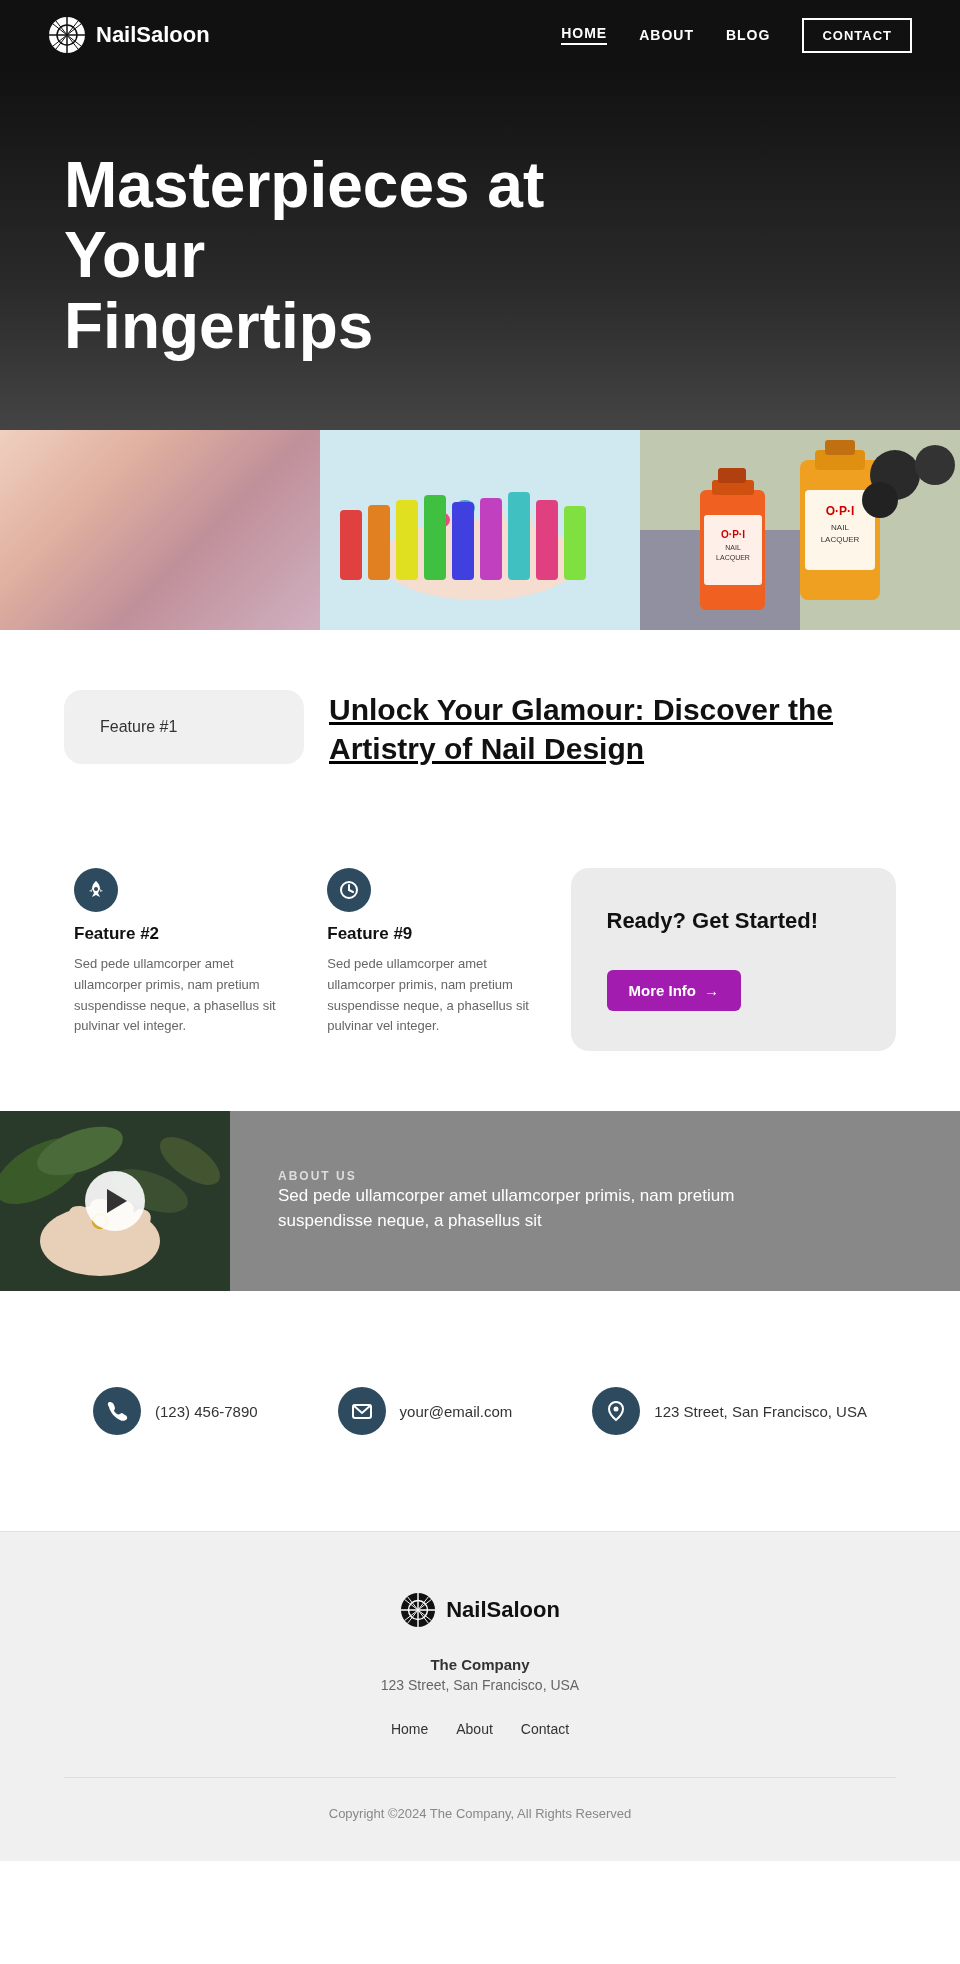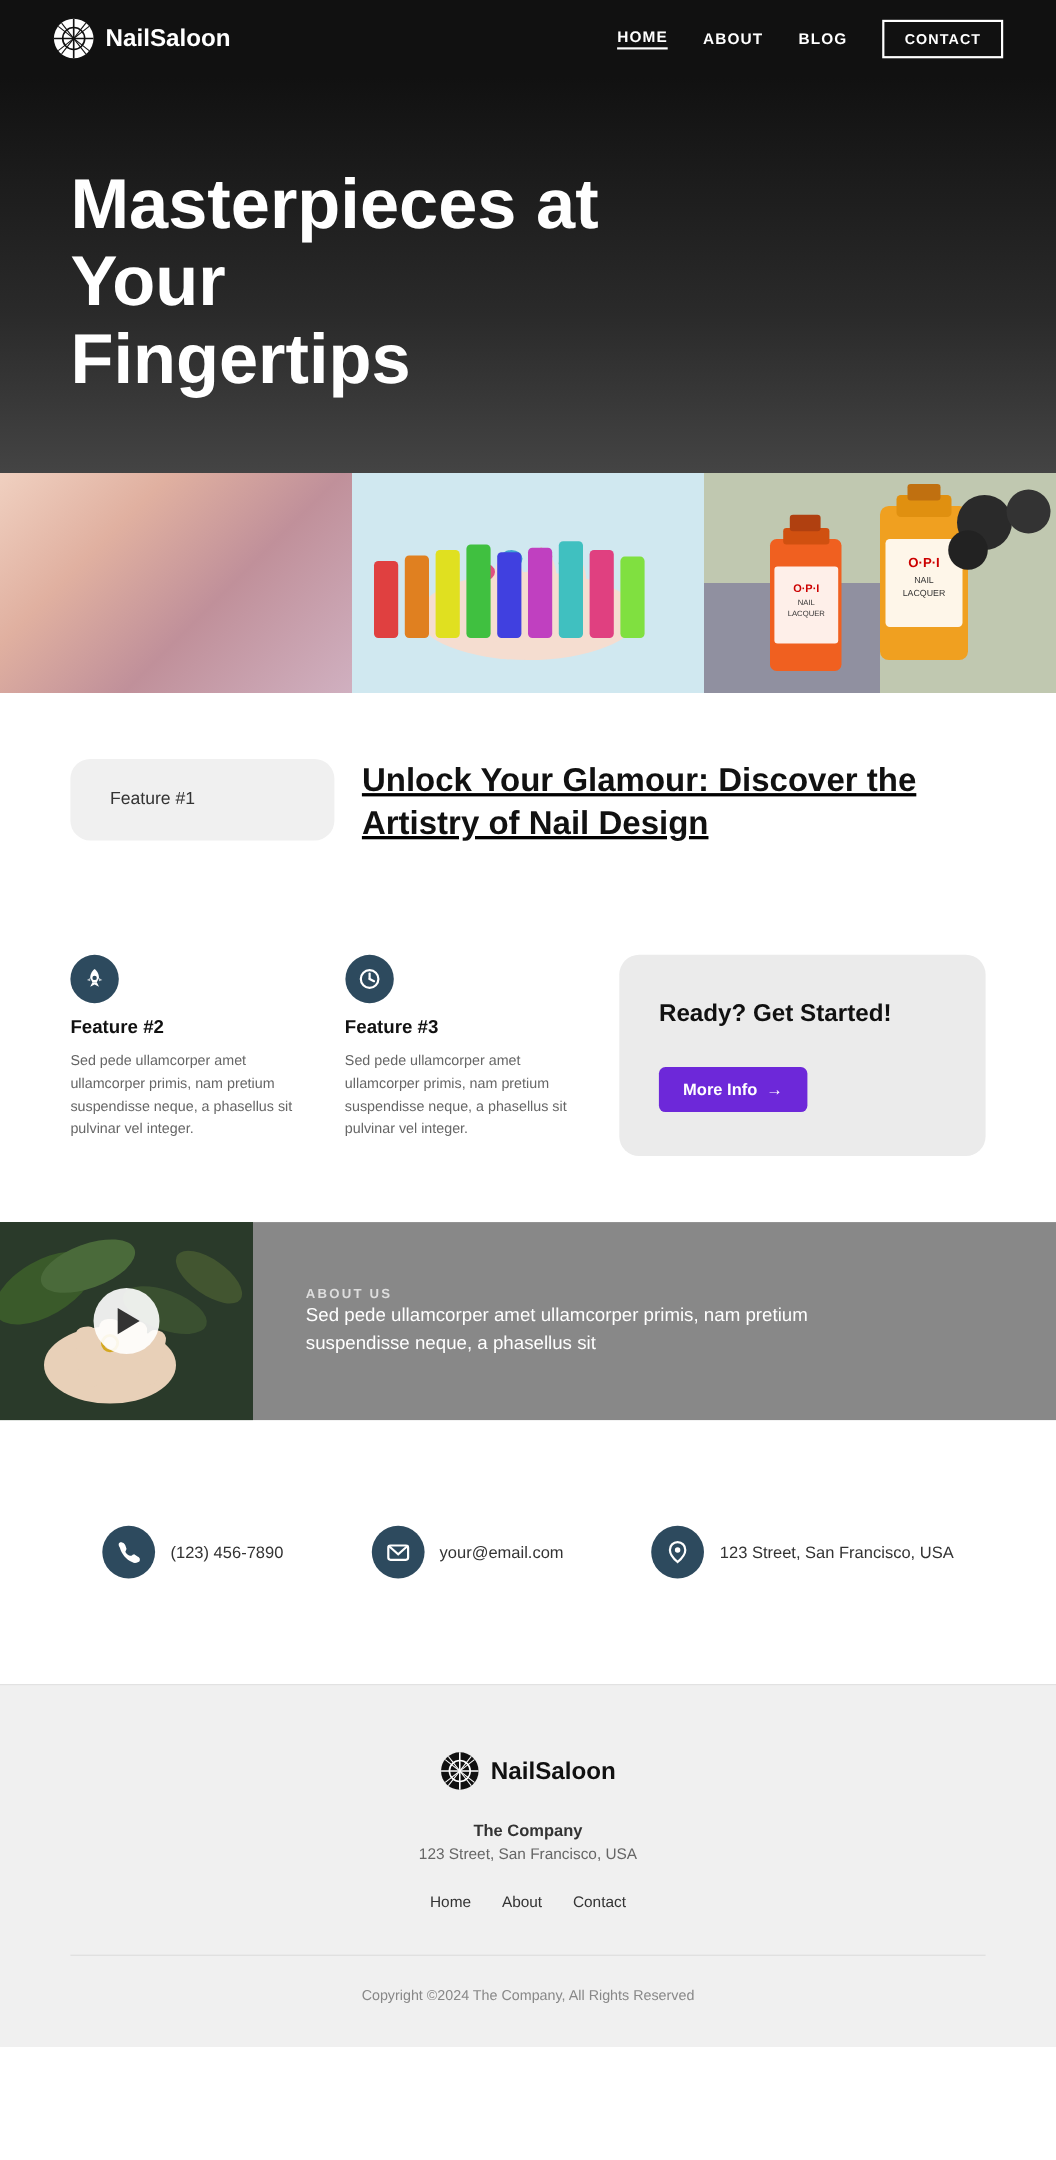--- a/index.html
+++ b/index.html
@@ -134,20 +134,21 @@
 
     
     .three-col {
       padding: 40px 64px 60px;
       display: flex;
       gap: 32px;
       align-items: flex-start;
     }
     .col-feature {
       flex: 1;
+      margin-left: 10px;
     }
     .col-feature-icon {
       width: 44px;
       height: 44px;
       border-radius: 50%;
       background: #2d4a5e;
       display: flex;
       align-items: center;
       justify-content: center;
       margin-bottom: 12px;
@@ -174,21 +175,21 @@
     }
     .cta-card h3 {
       font-size: 22px;
       font-weight: 700;
       color: #111;
     }
     .cta-btn {
       display: inline-flex;
       align-items: center;
       gap: 8px;
-      background: #6d28d9;
+      background: #a21caf;
       color: #fff;
       padding: 12px 22px;
       border-radius: 6px;
       font-size: 15px;
       font-weight: 600;
       text-decoration: none;
       width: fit-content;
       cursor: pointer;
       border: none;
     }
@@ -463,21 +464,21 @@
   </div>
 
   <div class="col-feature">
     <div class="col-feature-icon">
       <svg width="22" height="22" viewBox="0 0 22 22">
         <circle cx="11" cy="11" r="8" fill="none" stroke="white" stroke-width="2"></circle>
         <line x1="11" y1="6" x2="11" y2="11" stroke="white" stroke-width="2" stroke-linecap="round"></line>
         <line x1="11" y1="11" x2="15" y2="13" stroke="white" stroke-width="2" stroke-linecap="round"></line>
       </svg>
     </div>
-    <h3>Feature #3</h3>
+    <h3>Feature #9</h3>
     <p>Sed pede ullamcorper amet ullamcorper primis, nam pretium suspendisse neque, a phasellus sit pulvinar vel integer.</p>
   </div>
 
   <div class="cta-card">
     <h3>Ready? Get Started!</h3>
     <button class="cta-btn">
       <span>More Info</span>
       <span>→</span>
     </button>
   </div>

